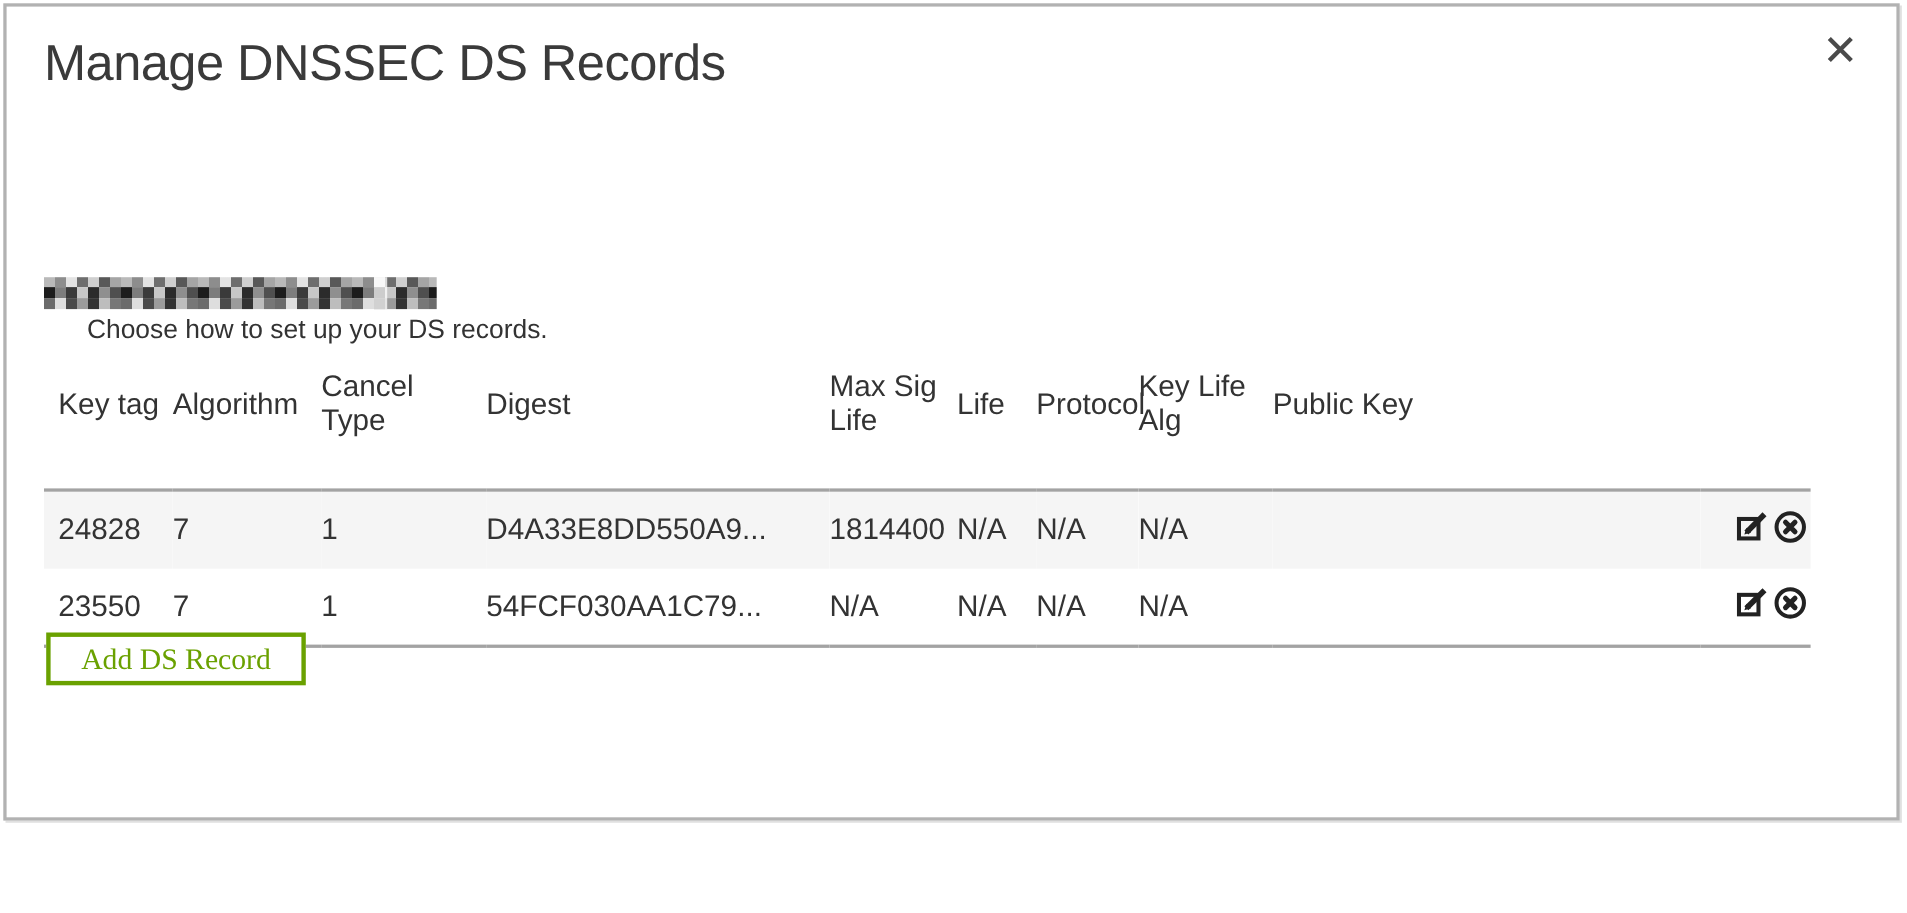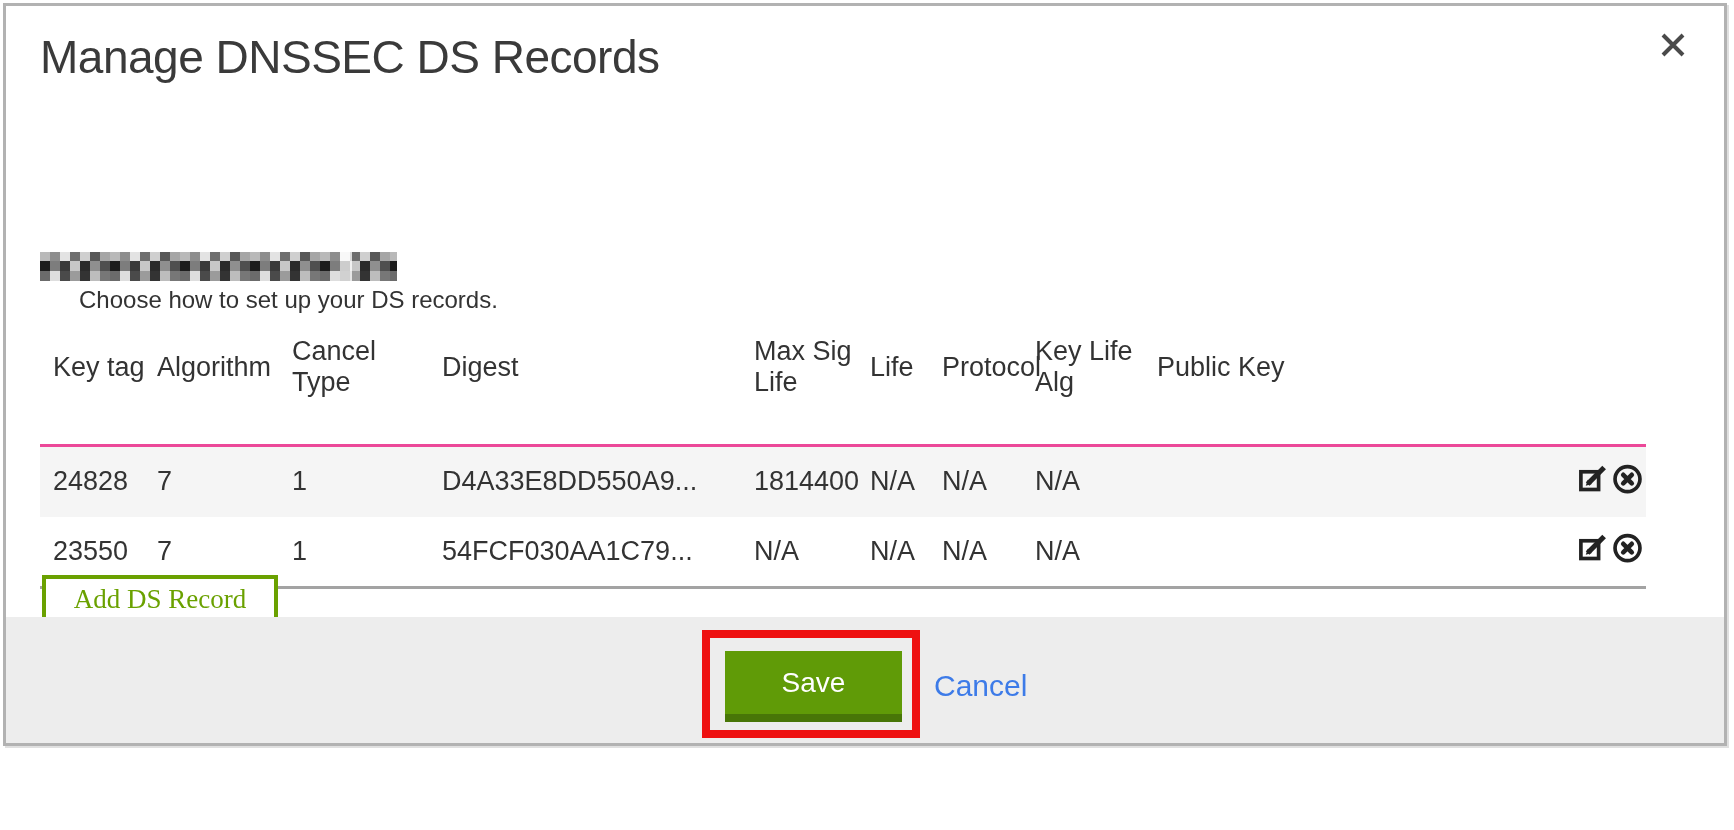--- a/index.html
+++ b/index.html
@@ -30,21 +30,21 @@
 
   .subtitle { position:absolute; left:34px; top:280px; font-size:24px; color:#333;margin-left:39px; }
 
   .ds-table {
     position:absolute; left:34px; top:324px; width:1606px;
     border-collapse:collapse; table-layout:fixed; font-size:27px; color:#333;
   }
   .ds-table th { font-weight:400; text-align:left; padding:6px 6px 46px 0; }
   .ds-table th:first-child, .ds-table td:first-child { padding-left:13px; }
   .ds-table tbody tr { height:71px; }
-  .ds-table tbody tr:first-child { border-top:3px solid #ec4899; background:#f5f5f5; }
+  .ds-table tbody tr:first-child { border-top:3px solid #a3a3a3; background:#f5f5f5; }
   .ds-table tbody tr:last-child  { border-bottom:3px solid #a3a3a3; }
   .ds-table td { padding:0 6px 0 0; vertical-align:middle; white-space:nowrap; overflow:hidden; }
   .ds-table td.actions { text-align:right; padding-right:2px; }
   .row-icons { display:inline-flex; align-items:center; gap:2px; }
   .row-icons svg { display:block; cursor:pointer; }
 
   .add-btn {
     position:absolute; left:36px; top:569px; width:236px; height:48px;
     background:#fff; border:4px solid #6aa100; color:#6aa100;
     font-size:27px; font-family:Liberation Serif, serif; display:flex; align-items:center; justify-content:center;
@@ -165,20 +165,15 @@
                 <path d="M10 10.5 L17 17.5 M17 10.5 L10 17.5" stroke="#222" stroke-width="3.8" stroke-linecap="round"></path>
               </svg>
             </span>
           </td>
         </tr>
       </tbody>
     </table>
 
     <button class="add-btn">Add DS Record</button>
 
-    <div class="footer">
-      <div class="red-annotation"></div>
-      <button class="save-btn">Save</button>
-      <a class="cancel-link">Cancel</a>
-    </div>
 
   </div>
 </div>
 
 </body></html>

